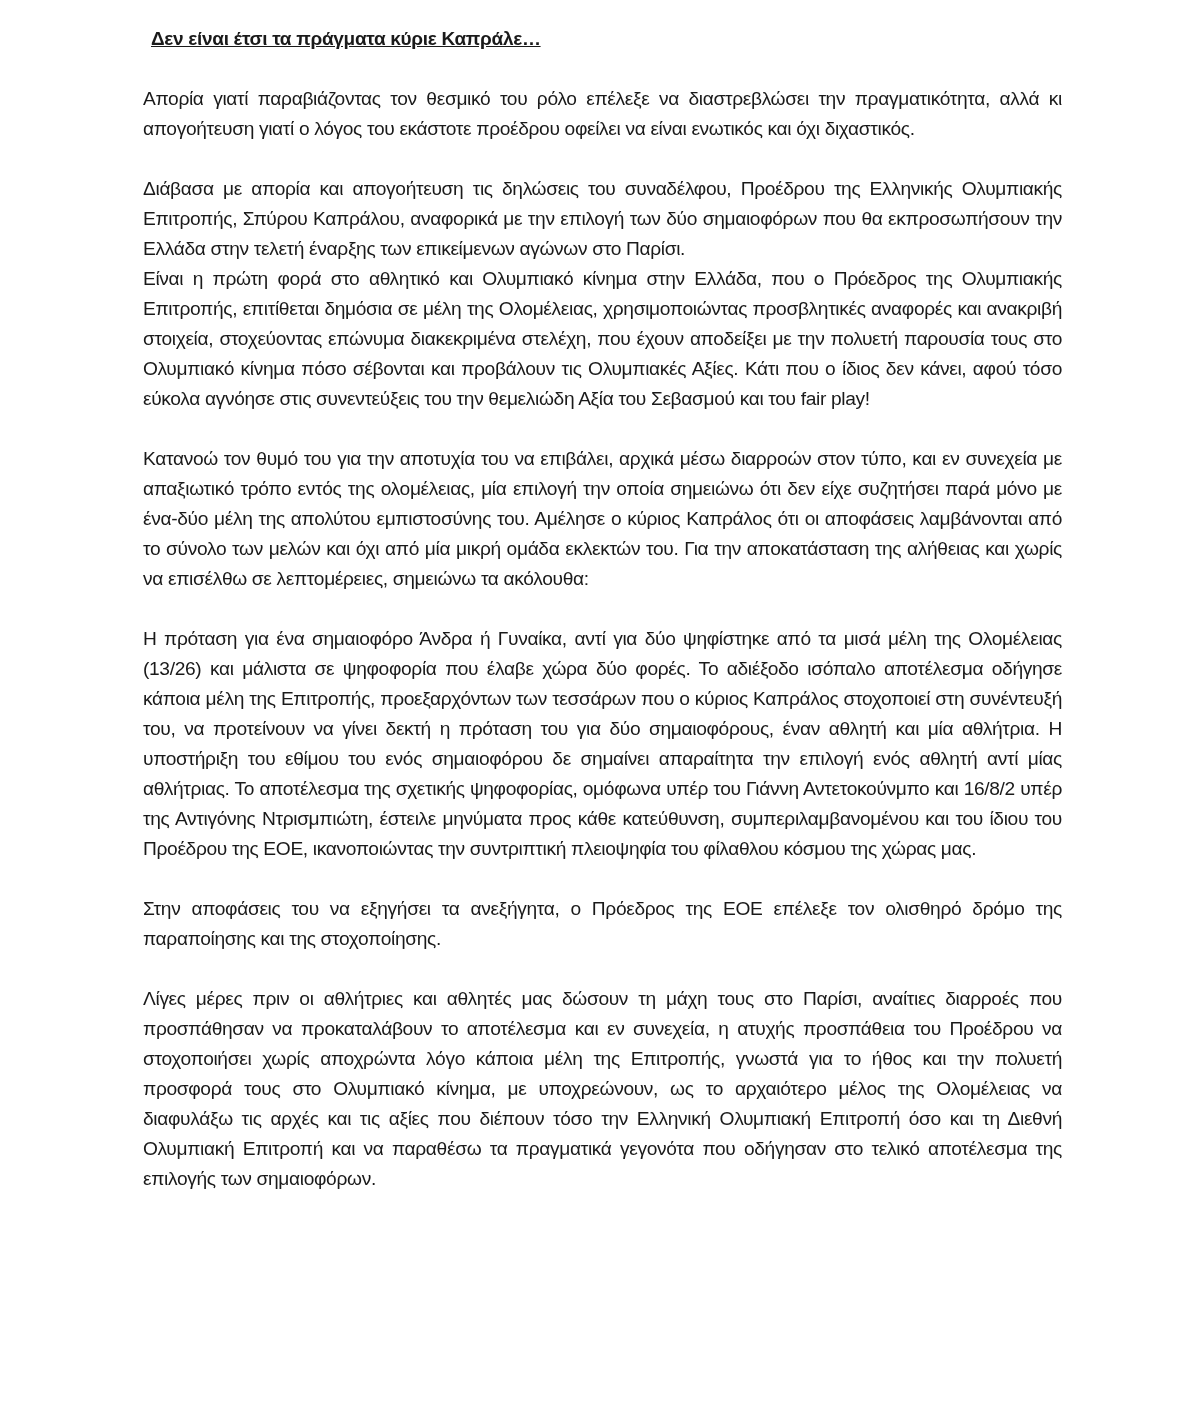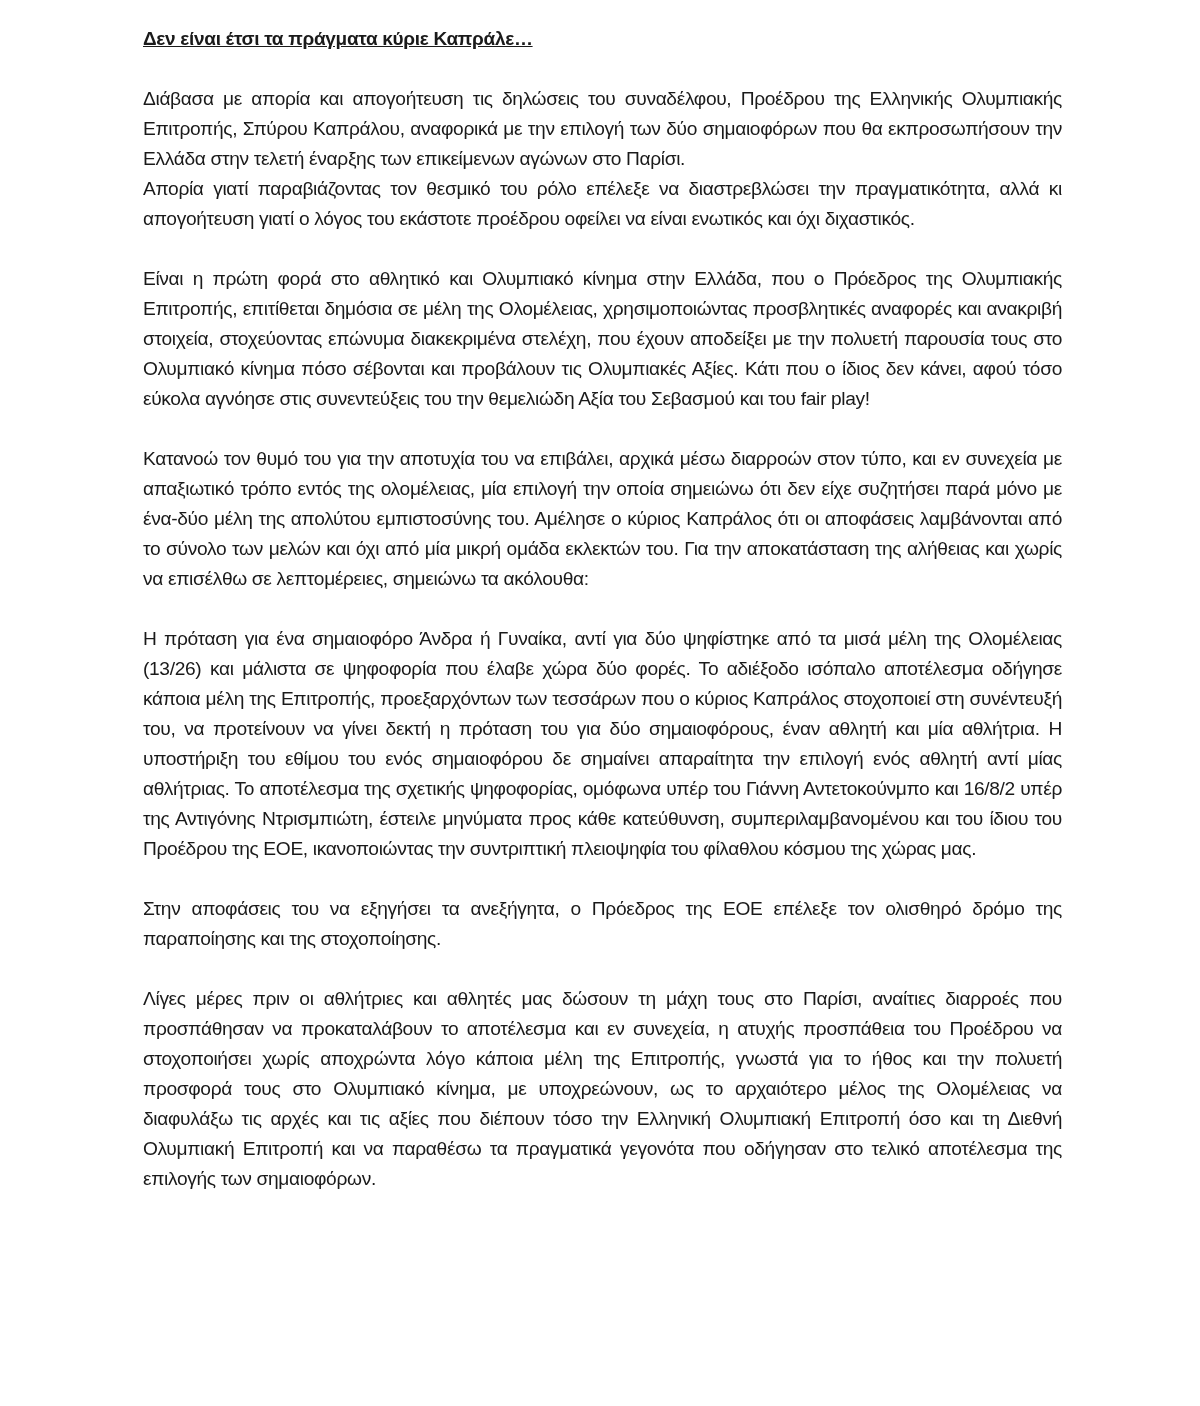--- a/index.html
+++ b/index.html
@@ -10,37 +10,37 @@
       top: 24px;
       width: 919px;
       font-family: "Liberation Sans", sans-serif;
       color: #1a1a1a;
       font-size: 19.2px;
       line-height: 30px;
     }
     .title {
       font-weight: bold;
       text-decoration: underline;
-      margin: 0 0 30px 0;
+      margin: 0 0 30px 8px;
       font-size: 19px;
       letter-spacing: -0.3px;
     }
     .para {
       margin: 0 0 30px 0;
       text-align: justify;
       letter-spacing: -0.35px;
       word-spacing: 0px;
     }
     .para.tight { margin-bottom: 0; }
   </style>
 </head>
 <body>
 
 <div class="page">
   <p class="title">Δεν είναι έτσι τα πράγματα κύριε Καπράλε…</p>
+  <p class="para">Απορία γιατί παραβιάζοντας τον θεσμικό του ρόλο επέλεξε να διαστρεβλώσει την πραγματικότητα, αλλά κι απογοήτευση γιατί ο λόγος του εκάστοτε προέδρου οφείλει να είναι ενωτικός και όχι διχαστικός.</p>
   <p class="para tight">Διάβασα με απορία και απογοήτευση τις δηλώσεις του συναδέλφου, Προέδρου της Ελληνικής Ολυμπιακής Επιτροπής, Σπύρου Καπράλου, αναφορικά με την επιλογή των δύο σημαιοφόρων που θα εκπροσωπήσουν την Ελλάδα στην τελετή έναρξης των επικείμενων αγώνων στο Παρίσι.</p>
-  <p class="para">Απορία γιατί παραβιάζοντας τον θεσμικό του ρόλο επέλεξε να διαστρεβλώσει την πραγματικότητα, αλλά κι απογοήτευση γιατί ο λόγος του εκάστοτε προέδρου οφείλει να είναι ενωτικός και όχι διχαστικός.</p>
   <p class="para">Είναι η πρώτη φορά στο αθλητικό και Ολυμπιακό κίνημα στην Ελλάδα, που ο Πρόεδρος της Ολυμπιακής Επιτροπής, επιτίθεται δημόσια σε μέλη της Ολομέλειας, χρησιμοποιώντας προσβλητικές αναφορές και ανακριβή στοιχεία, στοχεύοντας επώνυμα διακεκριμένα στελέχη, που έχουν αποδείξει με την πολυετή παρουσία τους στο Ολυμπιακό κίνημα πόσο σέβονται και προβάλουν τις Ολυμπιακές Αξίες. Κάτι που ο ίδιος δεν κάνει, αφού τόσο εύκολα αγνόησε στις συνεντεύξεις του την θεμελιώδη Αξία του Σεβασμού και του fair play!</p>
   <p class="para">Κατανοώ τον θυμό του για την αποτυχία του να επιβάλει, αρχικά μέσω διαρροών στον τύπο, και εν συνεχεία με απαξιωτικό τρόπο εντός της ολομέλειας, μία επιλογή την οποία σημειώνω ότι δεν είχε συζητήσει παρά μόνο με ένα-δύο μέλη της απολύτου εμπιστοσύνης του. Αμέλησε ο κύριος Καπράλος ότι οι αποφάσεις λαμβάνονται από το σύνολο των μελών και όχι από μία μικρή ομάδα εκλεκτών του. Για την αποκατάσταση της αλήθειας και χωρίς να επισέλθω σε λεπτομέρειες, σημειώνω τα ακόλουθα:</p>
   <p class="para">Η πρόταση για ένα σημαιοφόρο Άνδρα ή Γυναίκα, αντί για δύο ψηφίστηκε από τα μισά μέλη της Ολομέλειας (13/26) και μάλιστα σε ψηφοφορία που έλαβε χώρα δύο φορές. Το αδιέξοδο ισόπαλο αποτέλεσμα οδήγησε κάποια μέλη της Επιτροπής, προεξαρχόντων των τεσσάρων που ο κύριος Καπράλος στοχοποιεί στη συνέντευξή του, να προτείνουν να γίνει δεκτή η πρόταση του για δύο σημαιοφόρους, έναν αθλητή και μία αθλήτρια. Η υποστήριξη του εθίμου του ενός σημαιοφόρου δε σημαίνει απαραίτητα την επιλογή ενός αθλητή αντί μίας αθλήτριας. Το αποτέλεσμα της σχετικής ψηφοφορίας, ομόφωνα υπέρ του Γιάννη Αντετοκούνμπο και 16/8/2 υπέρ της Αντιγόνης Ντρισμπιώτη, έστειλε μηνύματα προς κάθε κατεύθυνση, συμπεριλαμβανομένου και του ίδιου του Προέδρου της ΕΟΕ, ικανοποιώντας την συντριπτική πλειοψηφία του φίλαθλου κόσμου της χώρας μας.</p>
   <p class="para">Στην αποφάσεις του να εξηγήσει τα ανεξήγητα, ο Πρόεδρος της ΕΟΕ επέλεξε τον ολισθηρό δρόμο της παραποίησης και της στοχοποίησης.</p>
   <p class="para">Λίγες μέρες πριν οι αθλήτριες και αθλητές μας δώσουν τη μάχη τους στο Παρίσι, αναίτιες διαρροές που προσπάθησαν να προκαταλάβουν το αποτέλεσμα και εν συνεχεία, η ατυχής προσπάθεια του Προέδρου να στοχοποιήσει χωρίς αποχρώντα λόγο κάποια μέλη της Επιτροπής, γνωστά για το ήθος και την πολυετή προσφορά τους στο Ολυμπιακό κίνημα, με υποχρεώνουν, ως το αρχαιότερο μέλος της Ολομέλειας να διαφυλάξω τις αρχές και τις αξίες που διέπουν τόσο την Ελληνική Ολυμπιακή Επιτροπή όσο και τη Διεθνή Ολυμπιακή Επιτροπή και να παραθέσω τα πραγματικά γεγονότα που οδήγησαν στο τελικό αποτέλεσμα της επιλογής των σημαιοφόρων.</p>
 </div>
 
 </body></html>

